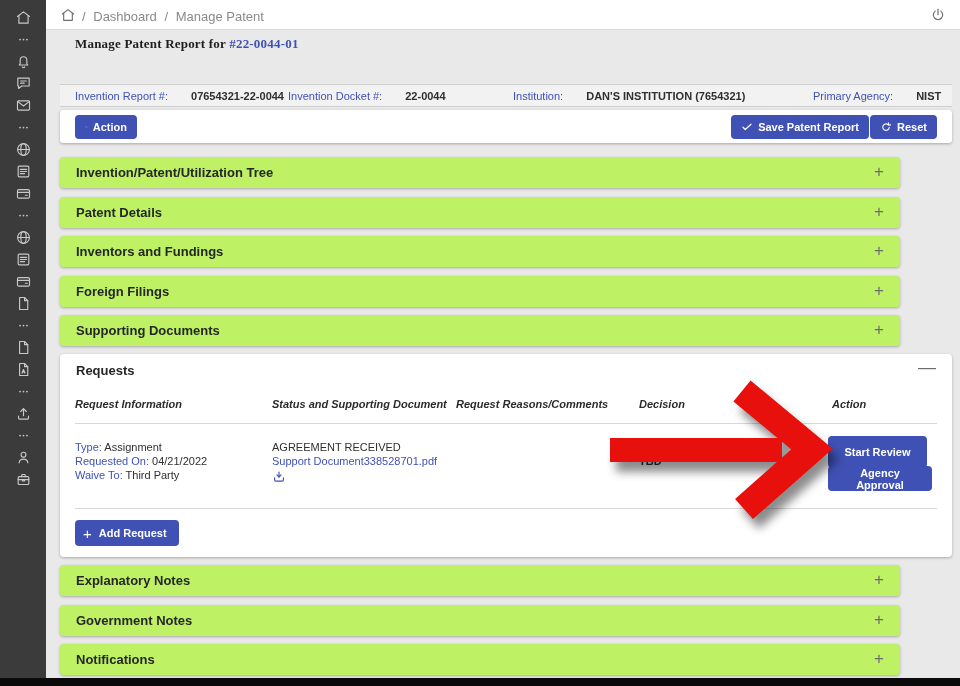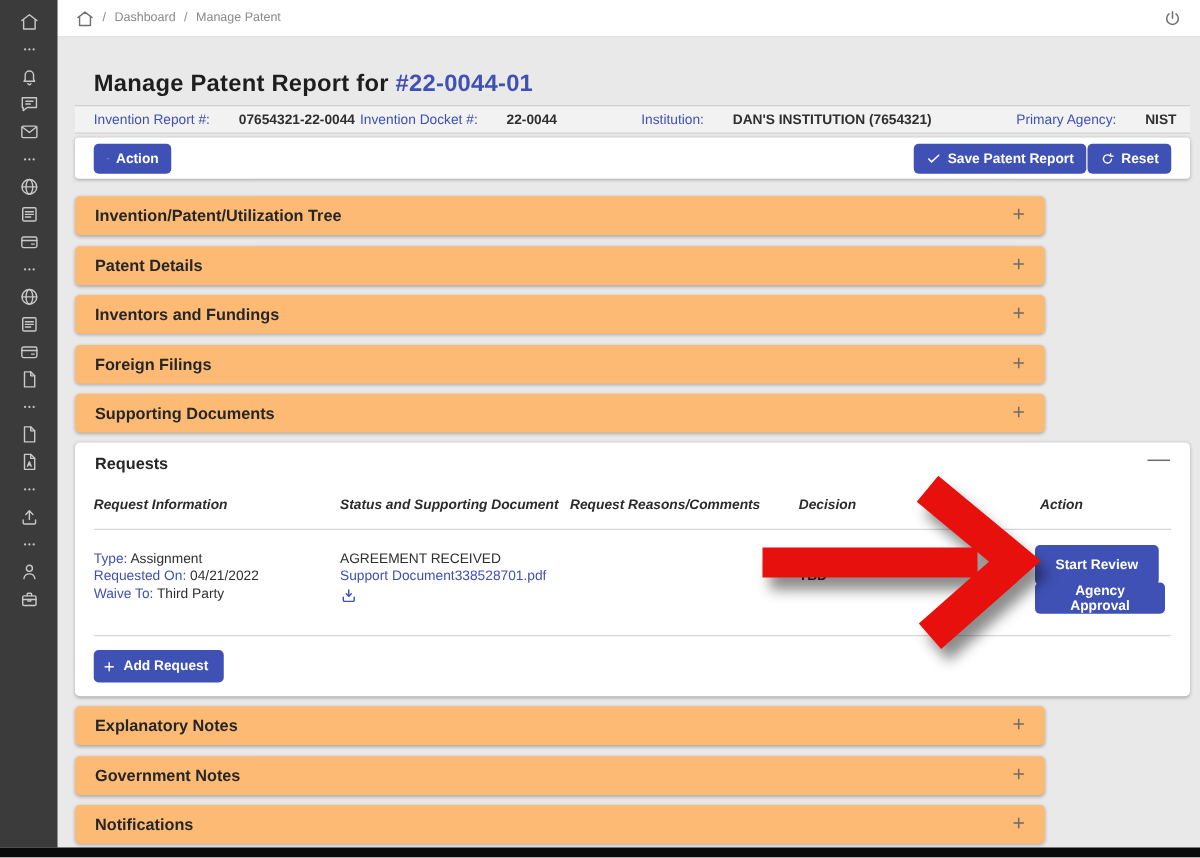--- a/index.html
+++ b/index.html
@@ -11,46 +11,46 @@
   .sidebar { position:absolute; left:0; top:0; width:46px; height:678px; background:#3b3b3b; z-index:6; padding-top:6px; }
   .side-item { width:46px; height:22px; display:flex; align-items:center; justify-content:center; color:#c9c9c9; cursor:pointer; }
   .side-item svg { width:17px; height:17px; display:block; }
   .side-item.ellip svg { width:15px; height:15px; }
   .bottom-strip { position:absolute; left:0; top:678px; width:960px; height:8px; background:#0a0a0a; z-index:7; }
 
   
   .topbar { position:absolute; left:46px; top:0; width:914px; height:30px; background:#ffffff; border-bottom:1px solid #dcdcdc; z-index:5; }
   .crumb-home { position:absolute; left:14px; top:7px; width:16px; height:16px; color:#6f6f6f; cursor:pointer; }
   .crumb-home svg { width:16px; height:16px; }
-  .breadcrumb { position:absolute; left:36px; top:9px; font-size:10px; color:#8a8a8a; }
+  .breadcrumb { position:absolute; left:36px; top:9px; font-size:13px; color:#8a8a8a; }
   .breadcrumb span { margin-right:4px; }
   .power { position:absolute; right:14px; top:7px; width:16px; height:16px; color:#6f6f6f; cursor:pointer; }
   .power svg { width:16px; height:16px; }
 
   
   .content { position:absolute; left:46px; top:31px; width:914px; height:647px; }
-  .page-title { position:absolute; left:29px; top:26px; font-size:19px; font-weight:bold; color:#1e1e1e; letter-spacing:.2px; }
+  .page-title { position:absolute; left:29px; top:5px; font-size:13px; font-weight:bold; color:#1e1e1e; letter-spacing:.2px;font-family:Liberation Serif, serif; }
   .page-title .num { color:#3f51b5; }
 
   .infobar { position:absolute; left:14px; top:53px; width:892px; height:23px; background:#f2f2f2; border-top:1px solid #cfcfcf; border-bottom:1px solid #cfcfcf; }
   .info-field { position:absolute; top:5px; font-size:11px; white-space:nowrap; }
   .info-field .lbl { color:#3f51b5; }
   .info-field .val { color:#2f2f2f; font-weight:bold;padding-left:20px; }
   .if0 { left:15px; } .if1 { left:228px; } .if2 { left:453px; } .if3 { left:753px; }
 
   .panel { position:absolute; left:14px; width:892px; background:#ffffff; border-radius:4px; box-shadow:0 1px 3px rgba(0,0,0,.28); }
   .toolbar { top:79px; height:33px; border-radius:3px; }
 
   .btn { display:inline-flex; align-items:center; justify-content:center; gap:5px; background:#3f51b5; color:#ffffff; border:none; border-radius:4px; font-family:"Liberation Sans",sans-serif; font-size:11px; font-weight:bold; cursor:pointer; padding:0 10px; }
   .btn svg { width:12px; height:12px; }
   .btn-action { position:absolute; left:15px; top:5px; height:24px; width:62px; }
   .btn-save { position:absolute; right:83px; top:5px; height:24px; }
   .btn-reset { position:absolute; right:15px; top:5px; height:24px; }
 
-  .acc { position:absolute; left:14px; width:776px; height:31px; background:#fdba74; border-radius:4px; box-shadow:0 1px 3px rgba(0,0,0,.28); cursor:pointer; }
+  .acc { position:absolute; left:14px; width:840px; height:31px; background:#bef264; border-radius:4px; box-shadow:0 1px 3px rgba(0,0,0,.28); cursor:pointer; }
   .acc-label { position:absolute; left:16px; top:8px; font-size:13px; font-weight:bold; color:#262626; }
   .acc-toggle { position:absolute; right:16px; top:5px; font-size:17px; font-weight:300; color:#6d6d6d; }
 
   
   .requests { top:323px; height:203px; }
   .req-title { position:absolute; left:16px; top:9px; font-size:13px; font-weight:bold; color:#262626; }
   .req-collapse { position:absolute; right:16px; top:3px; font-size:18px; font-weight:300; color:#6d6d6d; cursor:pointer; }
   .th { position:absolute; top:44px; font-size:11px; font-weight:bold; color:#2b2b2b; white-space:nowrap;font-style:italic; }
   .th0 { left:15px; } .th1 { left:212px; } .th2 { left:396px; } .th3 { left:579px; } .th4 { left:772px; }
   .req-sep1 { position:absolute; left:15px; right:15px; top:69px; border-top:1px solid #d8d8d8; }

